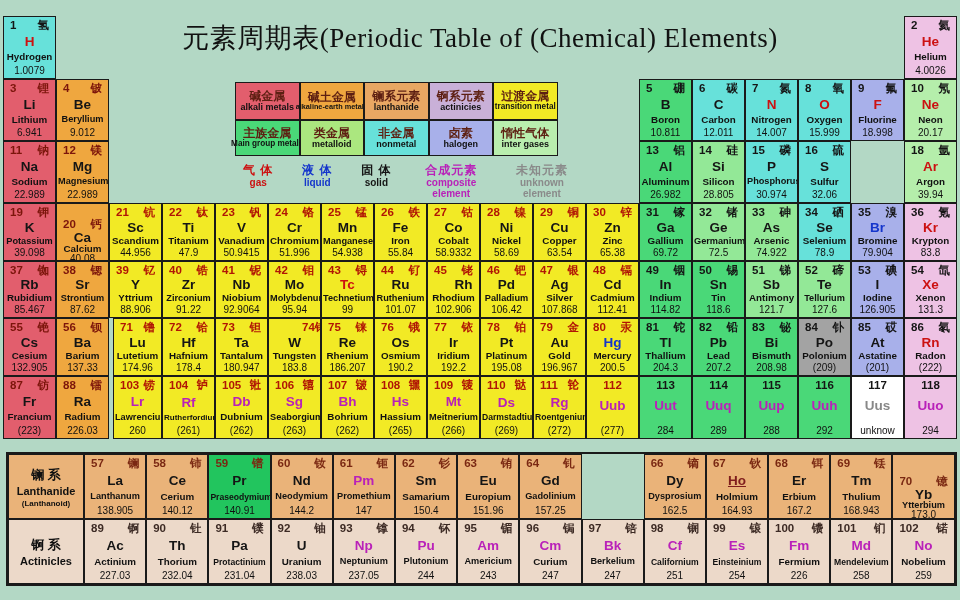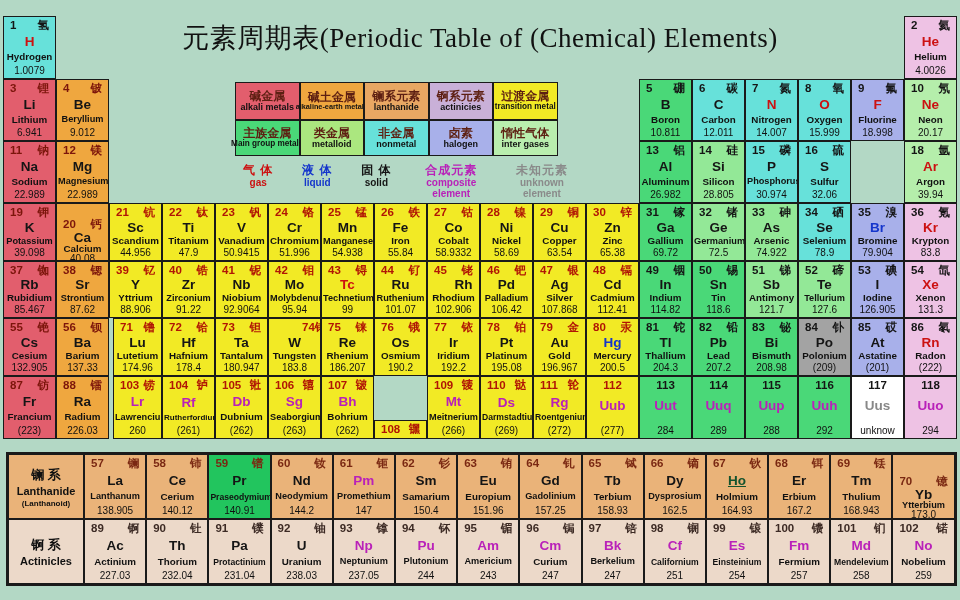--- a/index.html
+++ b/index.html
@@ -738,21 +738,21 @@
       </div>
       <div class="cell" style="background: rgb(242, 234, 37); grid-area: 7 / 7;">
         <div class="l1" style="color: rgb(176, 21, 5);">
           <div class="num">107</div>
           <div class="zh">𬭛</div>
         </div>
         <div class="sym" style="color: rgb(185, 33, 185);">Bh</div>
         <div class="en" style="font-size: 9.8px;">Bohrium</div>
         <div class="wt">(262)</div>
       </div>
-      <div class="cell" style="background: rgb(242, 234, 37); grid-area: 7 / 8; margin-top: 44px;">
+      <div class="cell" style="background: rgb(242, 234, 37); grid-area: 7 / 8;">
         <div class="l1" style="color: rgb(176, 21, 5);">
           <div class="num">108</div>
           <div class="zh">𬭶</div>
         </div>
         <div class="sym" style="color: rgb(185, 33, 185);">Hs</div>
         <div class="en" style="font-size: 9.8px;">Hassium</div>
         <div class="wt">(265)</div>
       </div>
       <div class="cell" style="background: rgb(242, 234, 37); grid-area: 7 / 9;">
         <div class="l1" style="color: rgb(176, 21, 5);">
@@ -973,44 +973,35 @@
       </div>
       <div class="cell" style="background: rgb(234, 179, 121); grid-area: 1 / 9;">
         <div class="l1" style="color: rgb(122, 40, 18);">
           <div class="num">64</div>
           <div class="zh">钆</div>
         </div>
         <div class="sym" style="color: rgb(21, 21, 21);">Gd</div>
         <div class="en" style="font-size: 9.2px;">Gadolinium</div>
         <div class="wt">157.25</div>
       </div>
-      <div class="cell" style="background: rgb(234, 179, 121); grid-area: 1 / 10;">
-        <div class="l1" style="color: rgb(122, 40, 18);">
-          <div class="num">65</div>
-          <div class="zh">铽</div>
-        </div>
-        <div class="sym" style="color: rgb(21, 21, 21);">Tb</div>
-        <div class="en" style="font-size: 9.8px;">Terbium</div>
-        <div class="wt">158.93</div>
-      </div>
       <div class="cell" style="background: rgb(234, 179, 121); grid-area: 1 / 11;">
         <div class="l1" style="color: rgb(122, 40, 18);">
           <div class="num">66</div>
           <div class="zh">镝</div>
         </div>
         <div class="sym" style="color: rgb(21, 21, 21);">Dy</div>
         <div class="en" style="font-size: 9.2px;">Dysprosium</div>
         <div class="wt">162.5</div>
       </div>
       <div class="cell" style="background: rgb(234, 179, 121); grid-area: 1 / 12;">
         <div class="l1" style="color: rgb(122, 40, 18);">
           <div class="num">67</div>
           <div class="zh">钬</div>
         </div>
-        <div class="sym" style="color: #14532d; text-decoration: underline;">Ho</div>
+        <div class="sym" style="color: #7f1d1d; text-decoration: underline;">Ho</div>
         <div class="en" style="font-size: 9.8px;">Holmium</div>
         <div class="wt">164.93</div>
       </div>
       <div class="cell" style="background: rgb(234, 179, 121); grid-area: 1 / 13;">
         <div class="l1" style="color: rgb(122, 40, 18);">
           <div class="num">68</div>
           <div class="zh">铒</div>
         </div>
         <div class="sym" style="color: rgb(21, 21, 21);">Er</div>
         <div class="en" style="font-size: 9.8px;">Erbium</div>
@@ -1137,21 +1128,21 @@
         <div class="en" style="font-size: 8.6px;">Einsteinium</div>
         <div class="wt">254</div>
       </div>
       <div class="cell" style="background: rgb(236, 217, 201); grid-area: 2 / 13;">
         <div class="l1" style="color: rgb(60, 42, 36);">
           <div class="num">100</div>
           <div class="zh">镄</div>
         </div>
         <div class="sym" style="color: rgb(185, 33, 185);">Fm</div>
         <div class="en" style="font-size: 9.8px;">Fermium</div>
-        <div class="wt">257</div>
+        <div class="wt">226</div>
       </div>
       <div class="cell" style="background: rgb(236, 217, 201); grid-area: 2 / 14;">
         <div class="l1" style="color: rgb(60, 42, 36);">
           <div class="num">101</div>
           <div class="zh">钔</div>
         </div>
         <div class="sym" style="color: rgb(185, 33, 185);">Md</div>
         <div class="en" style="font-size: 8.6px;">Mendelevium</div>
         <div class="wt">258</div>
       </div>

